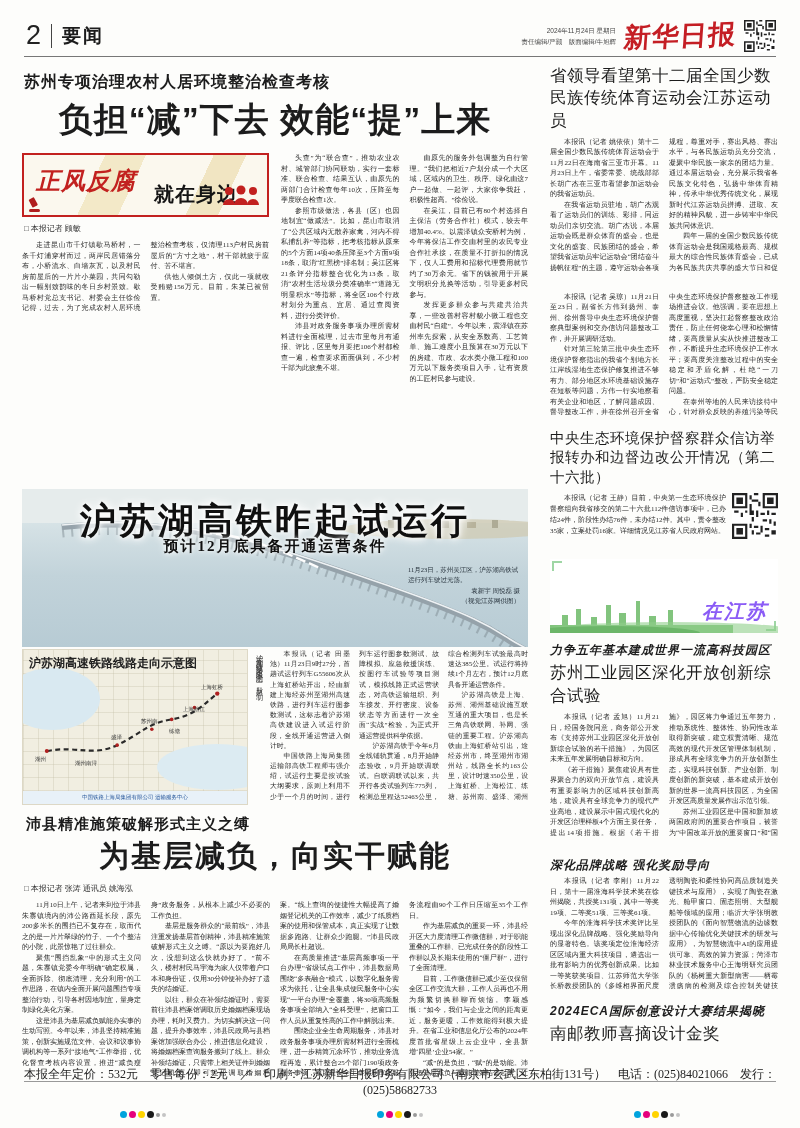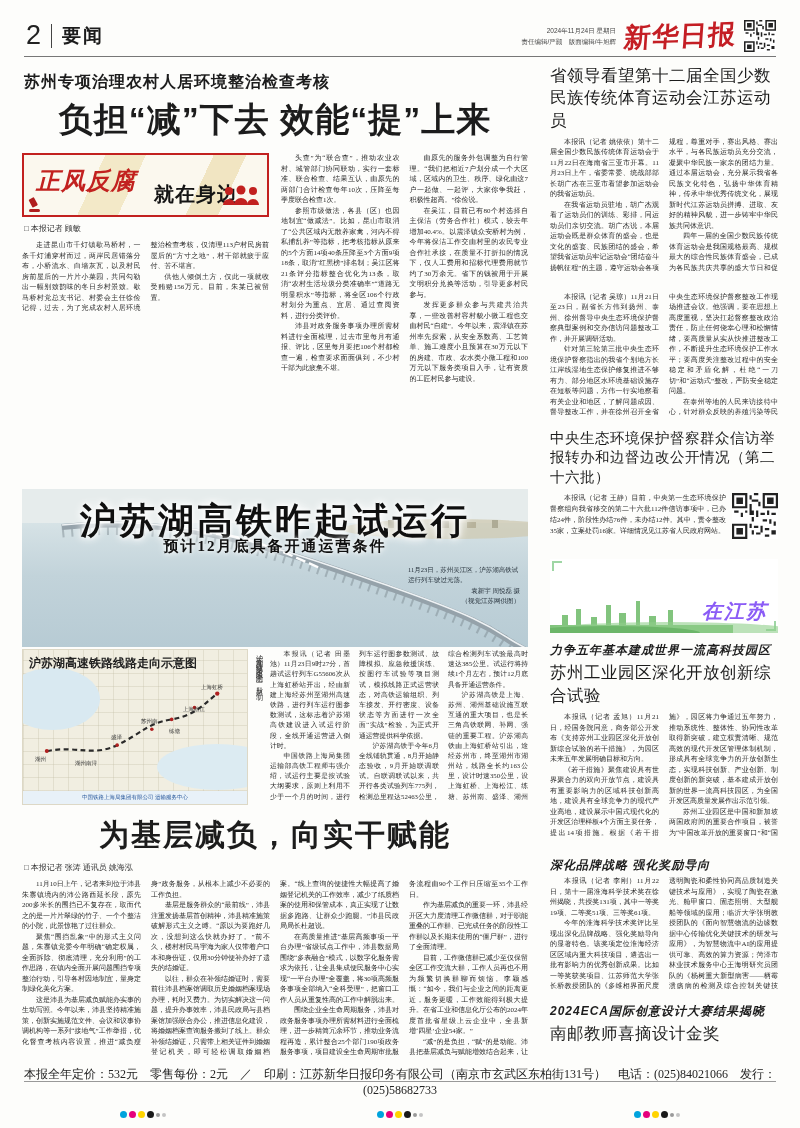--- a/index.html
+++ b/index.html
@@ -239,20 +239,21 @@
           <div class="cols rail-text">
               <p>本报讯（记者 田墨池）11月23日9时27分，首趟试运行列车G55606次从上海虹桥站开出，经由新建上海经苏州至湖州高速铁路，进行列车运行图参数测试，这标志着沪苏湖高铁建设进入试运行阶段，全线开通运营进入倒计时。</p>
               <p>中国铁路上海局集团运输部高铁工程师韦强介绍，试运行主要是按试验大纲要求，原则上利用不少于一个月的时间，进行列车运行图参数测试、故障模拟、应急救援演练、按图行车试验等项目测试，模拟线路正式运营状态，对高铁运输组织、列车接发、开行密度、设备状态等方面进行一次全面“实战”检验，为正式开通运营提供科学依据。</p>
               <p>沪苏湖高铁于今年6月全线铺轨贯通，8月开始静态验收，9月开始联调联试。自联调联试以来，共开行各类试验列车775列，检测总里程达52463公里，综合检测列车试验最高时速达385公里。试运行将持续1个月左右，预计12月底具备开通运营条件。</p>
               <p>沪苏湖高铁是上海、苏州、湖州基础设施互联互通的重大项目，也是长三角高铁联网、补网、强链的重要工程。沪苏湖高铁由上海虹桥站引出，途经苏州市，终至湖州市湖州站，线路全长约163公里，设计时速350公里，设上海虹桥、上海松江、练塘、苏州南、盛泽、湖州南浔、湖州东、湖州8座车站。</p>
             </div>
         </div>
       </div>
 
       <div class="px">
+        <div class="px-kicker">沛县精准施策破解形式主义之缚</div>
         <div class="px-head">为基层减负，向实干赋能</div>
         <div class="byline">□ 本报记者 张涛 通讯员 姚海泓</div>
         <div class="cols px-body">
             <p>11月10日上午，记者来到位于沛县朱寨镇境内的沛公路西延长段，原先200多米长的围挡已不复存在，取而代之的是一片片翠绿的竹子、一个个整洁的小院，此景惊艳了过往群众。</p>
             <p>聚焦“围挡乱象”中的形式主义问题，朱寨镇党委今年明确“确定权属，全面拆除、彻底清理，充分利用”的工作思路，在镇内全面开展问题围挡专项整治行动，引导各村因地制宜，量身定制绿化美化方案。</p>
             <p>这是沛县为基层减负赋能办实事的生动写照。今年以来，沛县坚持精准施策，创新实施规范文件、会议和议事协调机构等一系列“接地气”工作举措，优化督查考核内容设置，推进“减负瘦身”政务服务，从根本上减少不必要的工作负担。</p>
             <p>基层是服务群众的“最前线”，沛县注重发扬基层首创精神，沛县精准施策破解形式主义之缚。“原以为要跑好几次，没想到这么快就办好了。”前不久，楼村村民马宇海为家人仅带着户口本和身份证，仅用30分钟便补办好了遗失的结婚证。</p>
             <p>以往，群众在补领结婚证时，需要前往沛县档案馆调取历史婚姻档案现场办理，耗时又费力。为切实解决这一问题，提升办事效率，沛县民政局与县档案馆加强联合办公，推进信息化建设，将婚姻档案查询服务搬到了线上。群众补领结婚证，只需带上相关证件到婚姻登记机关，即可轻松调取婚姻档案。“线上查询的便捷性大幅提高了婚姻登记机关的工作效率，减少了纸质档案的使用和保管成本，真正实现了让数据多跑路、让群众少跑腿。”沛县民政局局长杜超说。</p>
             <p>在高质量推进“基层高频事项一平台办理”省级试点工作中，沛县数据局围绕“多表融合”模式，以数字化服务需求为依托，让全县集成便民服务中心实现“一平台办理”全覆盖，将30项高频服务事项全部纳入“全科受理”，把窗口工作人员从重复性高的工作中解脱出来。</p>
             <p>围绕企业全生命周期服务，沛县对政务服务事项办理所需材料进行全面梳理，进一步精简冗余环节，推动业务流程再造，累计整合25个部门190项政务服务事项，项目建设全生命周期审批服务流程由90个工作日压缩至35个工作日。</p>

